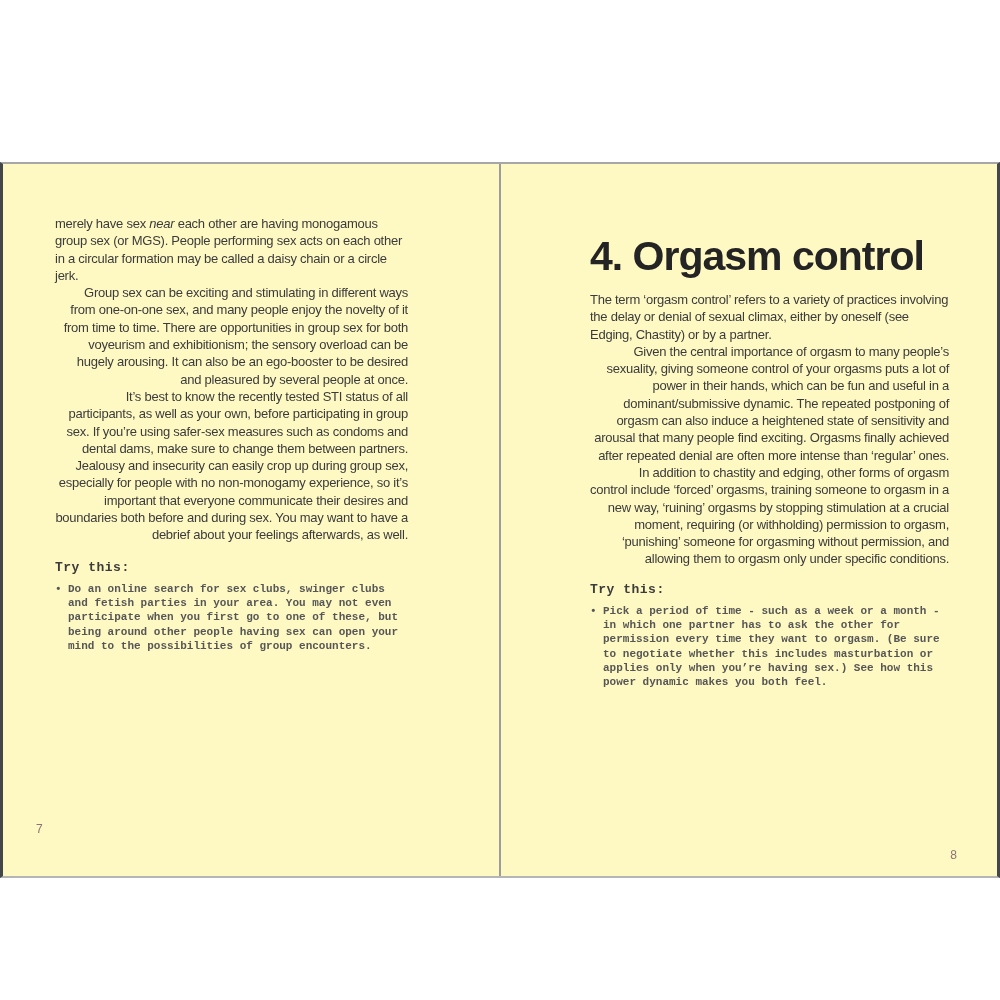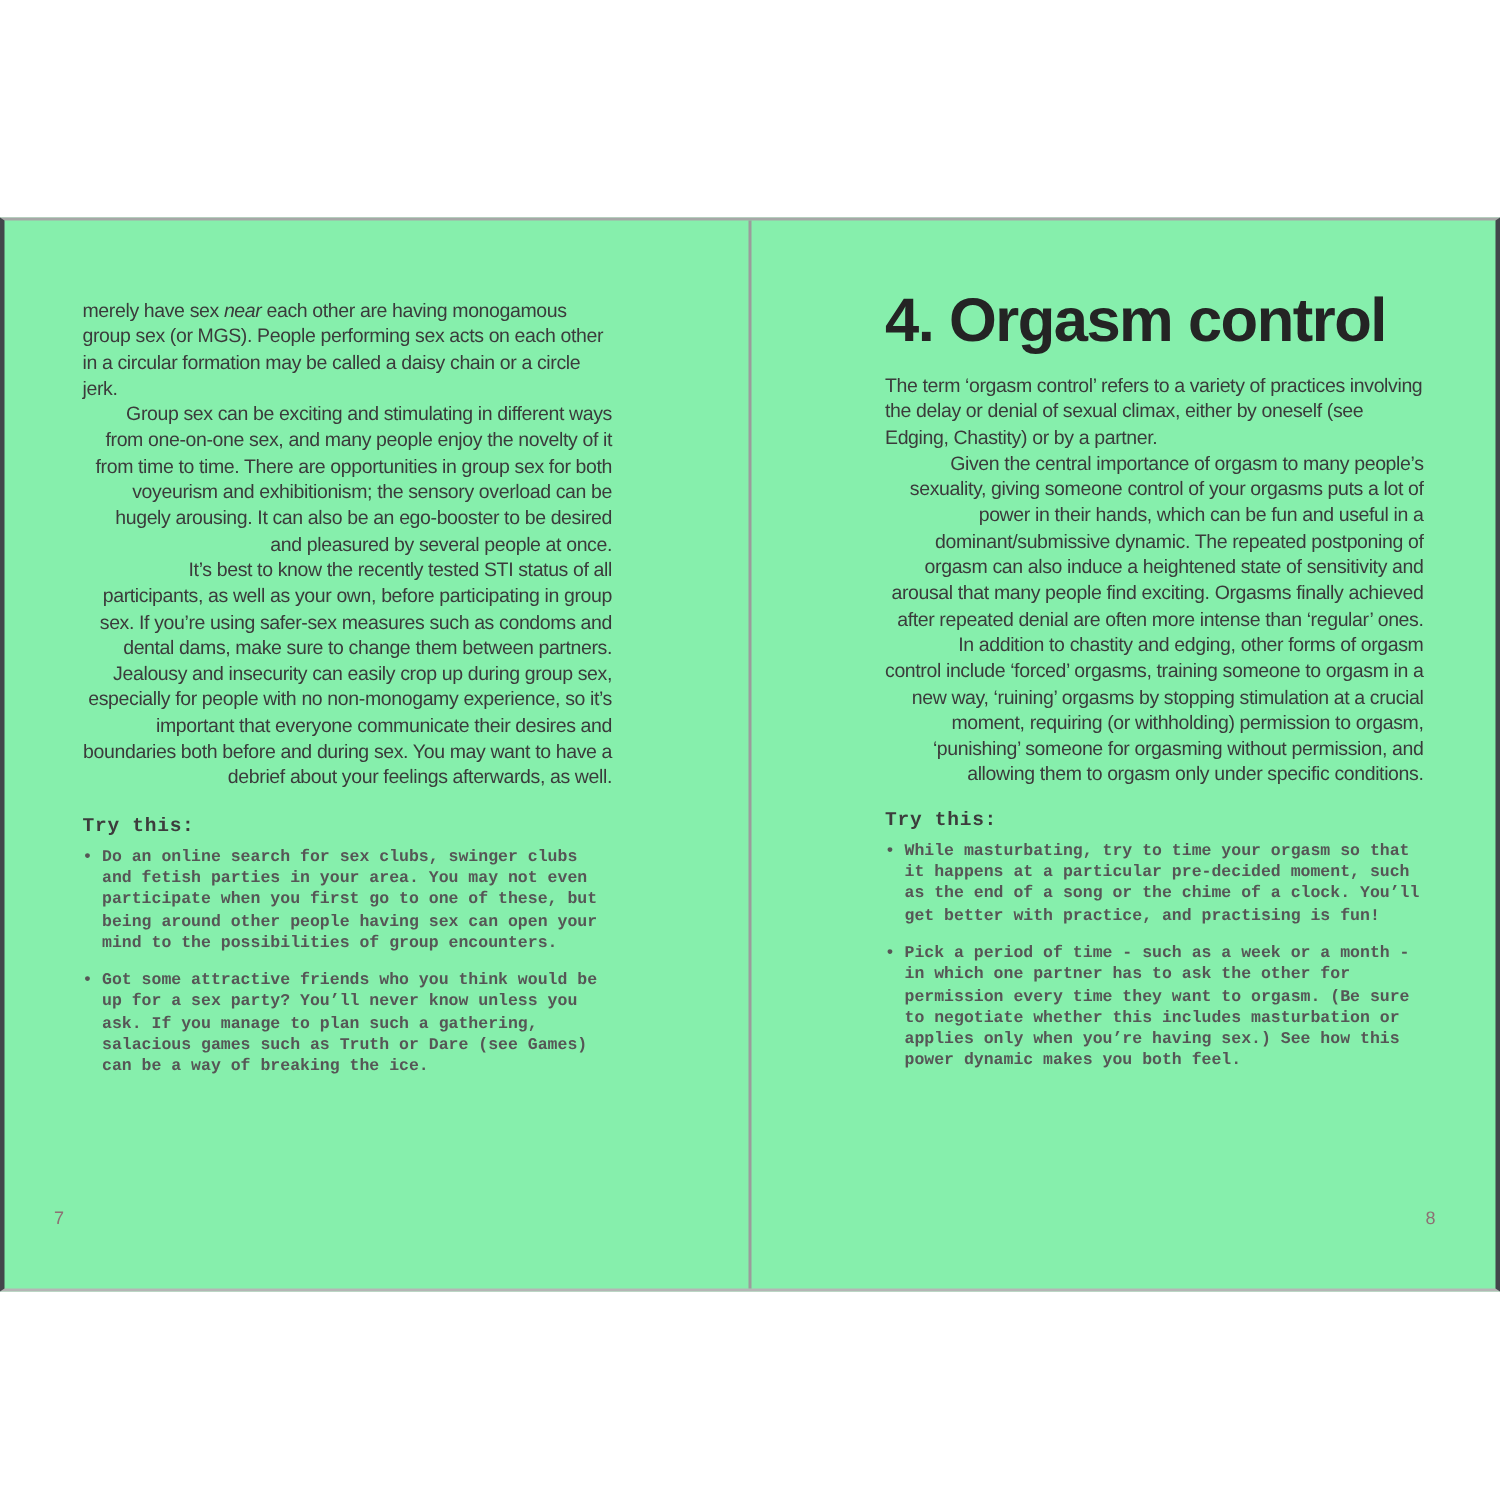--- a/index.html
+++ b/index.html
@@ -7,46 +7,46 @@
     padding: 0;
     background: #ffffff;
     width: 1000px;
     height: 1000px;
     font-family: "Liberation Sans", sans-serif;
     overflow: hidden;
   }
   .spread {
     position: absolute;
     left: 0;
-    top: 145px;
+    top: 162px;
     width: 1000px;
     height: 716px;
     box-sizing: border-box;
     border-top: 2px solid #a7a7a7;
     border-bottom: 2px solid #b5b5b5;
     border-left: 3px solid #43464b;
     border-right: 3px solid #43464b;
-    background: #86efac;
+    background: #fef9c3;
     display: flex;
   }
   .gutter {
     position: absolute;
     left: 496px;
     top: 0;
     bottom: 0;
     width: 2px;
     background: #9c9c9c;
   }
   .page {
     position: relative;
     box-sizing: border-box;
     height: 100%;
   }
   .page-left  { width: 497px; padding: 51px 92px 0 52px; }
-  .page-right { flex: 1;      padding: 45px 48px 0 90px; }
+  .page-right { flex: 1;      padding: 45px 48px 0 90px; margin-top: 26px; }
 
   .body {
     margin: 0;
     font-size: 13px;
     line-height: 17.3px;
     letter-spacing: -0.25px;
     color: #3b3b3b;
   }
   .body.indent { text-indent: 21px; text-align: right; }
   .body em { font-style: italic; }
@@ -106,32 +106,30 @@
 
 <div class="spread">
 
   <div class="page page-left">
     <p class="body"><span>merely have sex </span><em>near</em><span> each other are having monogamous group sex (or MGS). People performing sex acts on each other in a circular formation may be called a daisy chain or a circle jerk.</span></p>
     <p class="body indent">Group sex can be exciting and stimulating in different ways from one-on-one sex, and many people enjoy the novelty of it from time to time. There are opportunities in group sex for both voyeurism and exhibitionism; the sensory overload can be hugely arousing. It can also be an ego-booster to be desired and pleasured by several people at once.</p>
     <p class="body indent">It’s best to know the recently tested STI status of all participants, as well as your own, before participating in group sex. If you’re using safer-sex measures such as condoms and dental dams, make sure to change them between partners. Jealousy and insecurity can easily crop up during group sex, especially for people with no non-monogamy experience, so it’s important that everyone communicate their desires and boundaries both before and during sex. You may want to have a debrief about your feelings afterwards, as well.</p>
     <h3 class="try">Try this:</h3>
     <ul class="bullets">
       <li>Do an online search for sex clubs, swinger clubs and fetish parties in your area. You may not even participate when you first go to one of these, but being around other people having sex can open your mind to the possibilities of group encounters.</li>
-      <li>Got some attractive friends who you think would be up for a sex party? You’ll never know unless you ask. If you manage to plan such a gathering, salacious games such as Truth or Dare (see Games) can be a way of breaking the ice.</li>
     </ul>
     <div class="pagenum pn-left">7</div>
   </div>
 
   <div class="page page-right">
     <h1 class="chapter">4. Orgasm control</h1>
     <p class="body">The term ‘orgasm control’ refers to a variety of practices involving the delay or denial of sexual climax, either by oneself (see Edging, Chastity) or by a partner.</p>
     <p class="body indent">Given the central importance of orgasm to many people’s sexuality, giving someone control of your orgasms puts a lot of power in their hands, which can be fun and useful in a dominant/submissive dynamic. The repeated postponing of orgasm can also induce a heightened state of sensitivity and arousal that many people find exciting. Orgasms finally achieved after repeated denial are often more intense than ‘regular’ ones.</p>
     <p class="body indent">In addition to chastity and edging, other forms of orgasm control include ‘forced’ orgasms, training someone to orgasm in a new way, ‘ruining’ orgasms by stopping stimulation at a crucial moment, requiring (or withholding) permission to orgasm, ‘punishing’ someone for orgasming without permission, and allowing them to orgasm only under specific conditions.</p>
     <h3 class="try">Try this:</h3>
     <ul class="bullets">
-      <li>While masturbating, try to time your orgasm so that it happens at a particular pre-decided moment, such as the end of a song or the chime of a clock. You’ll get better with practice, and practising is fun!</li>
       <li>Pick a period of time - such as a week or a month - in which one partner has to ask the other for permission every time they want to orgasm. (Be sure to negotiate whether this includes masturbation or applies only when you’re having sex.) See how this power dynamic makes you both feel.</li>
     </ul>
     <div class="pagenum pn-right">8</div>
   </div>
 
   <div class="gutter"></div>
 </div>
 
 </body></html>

